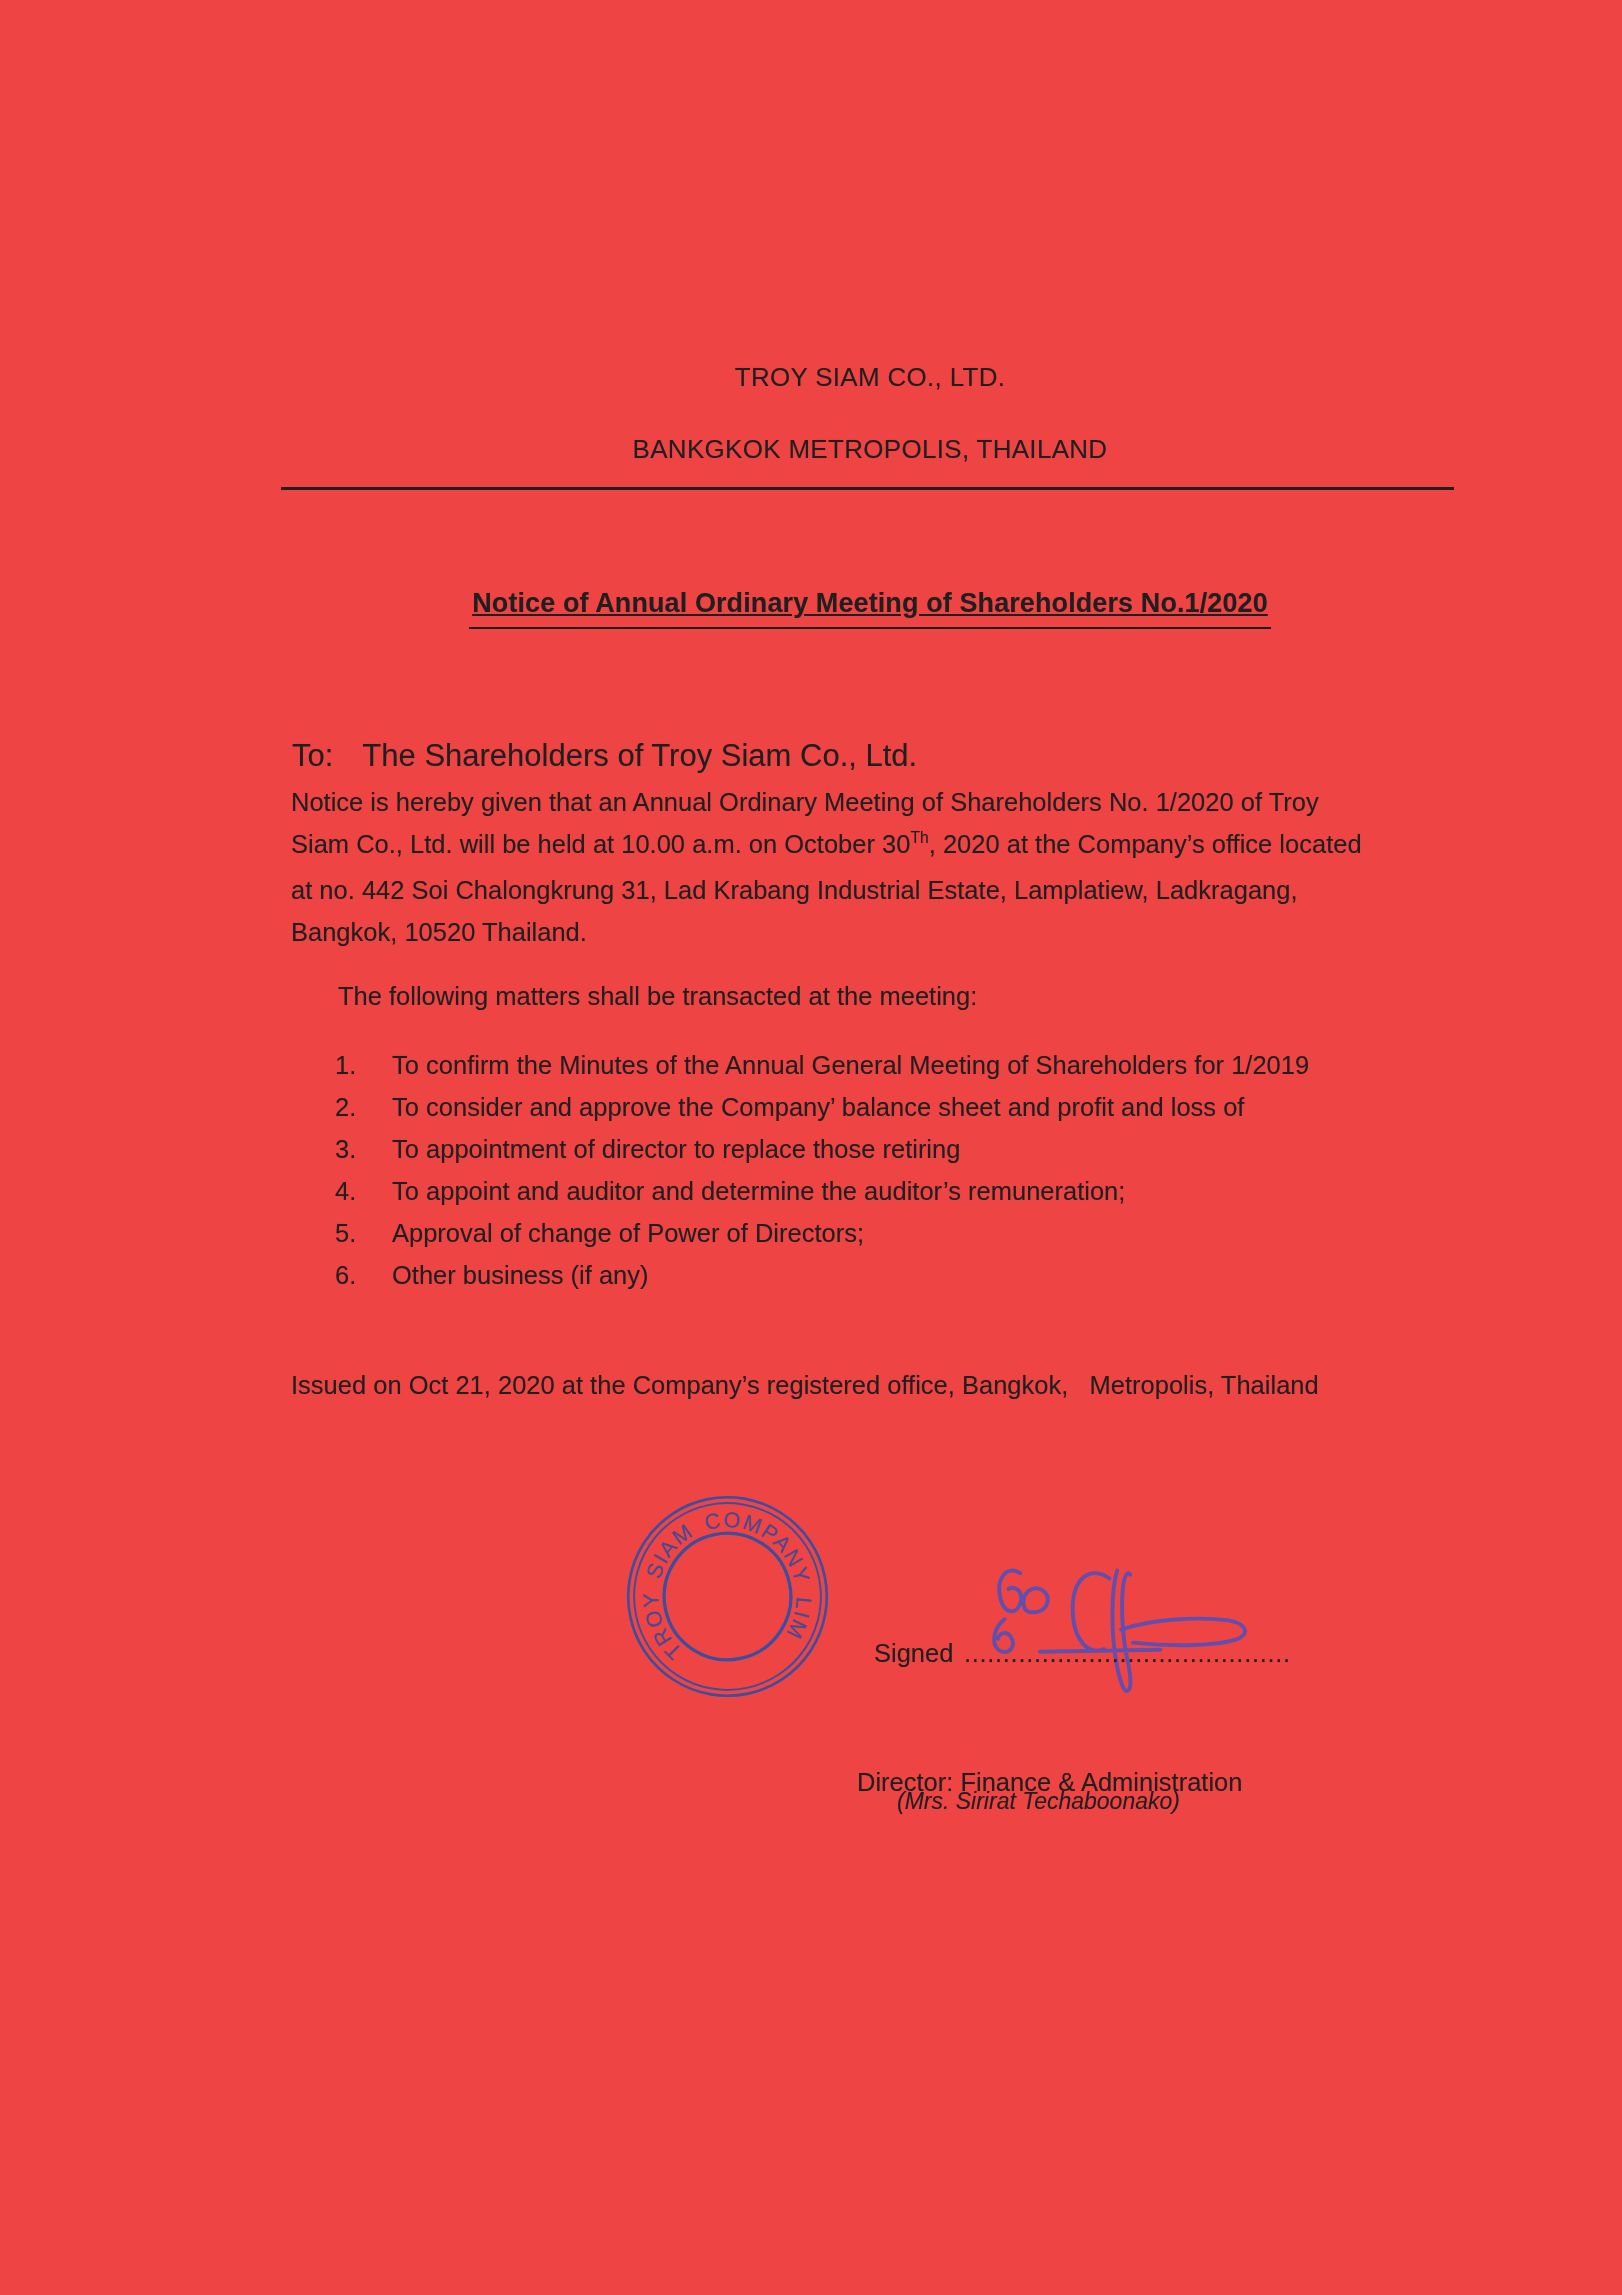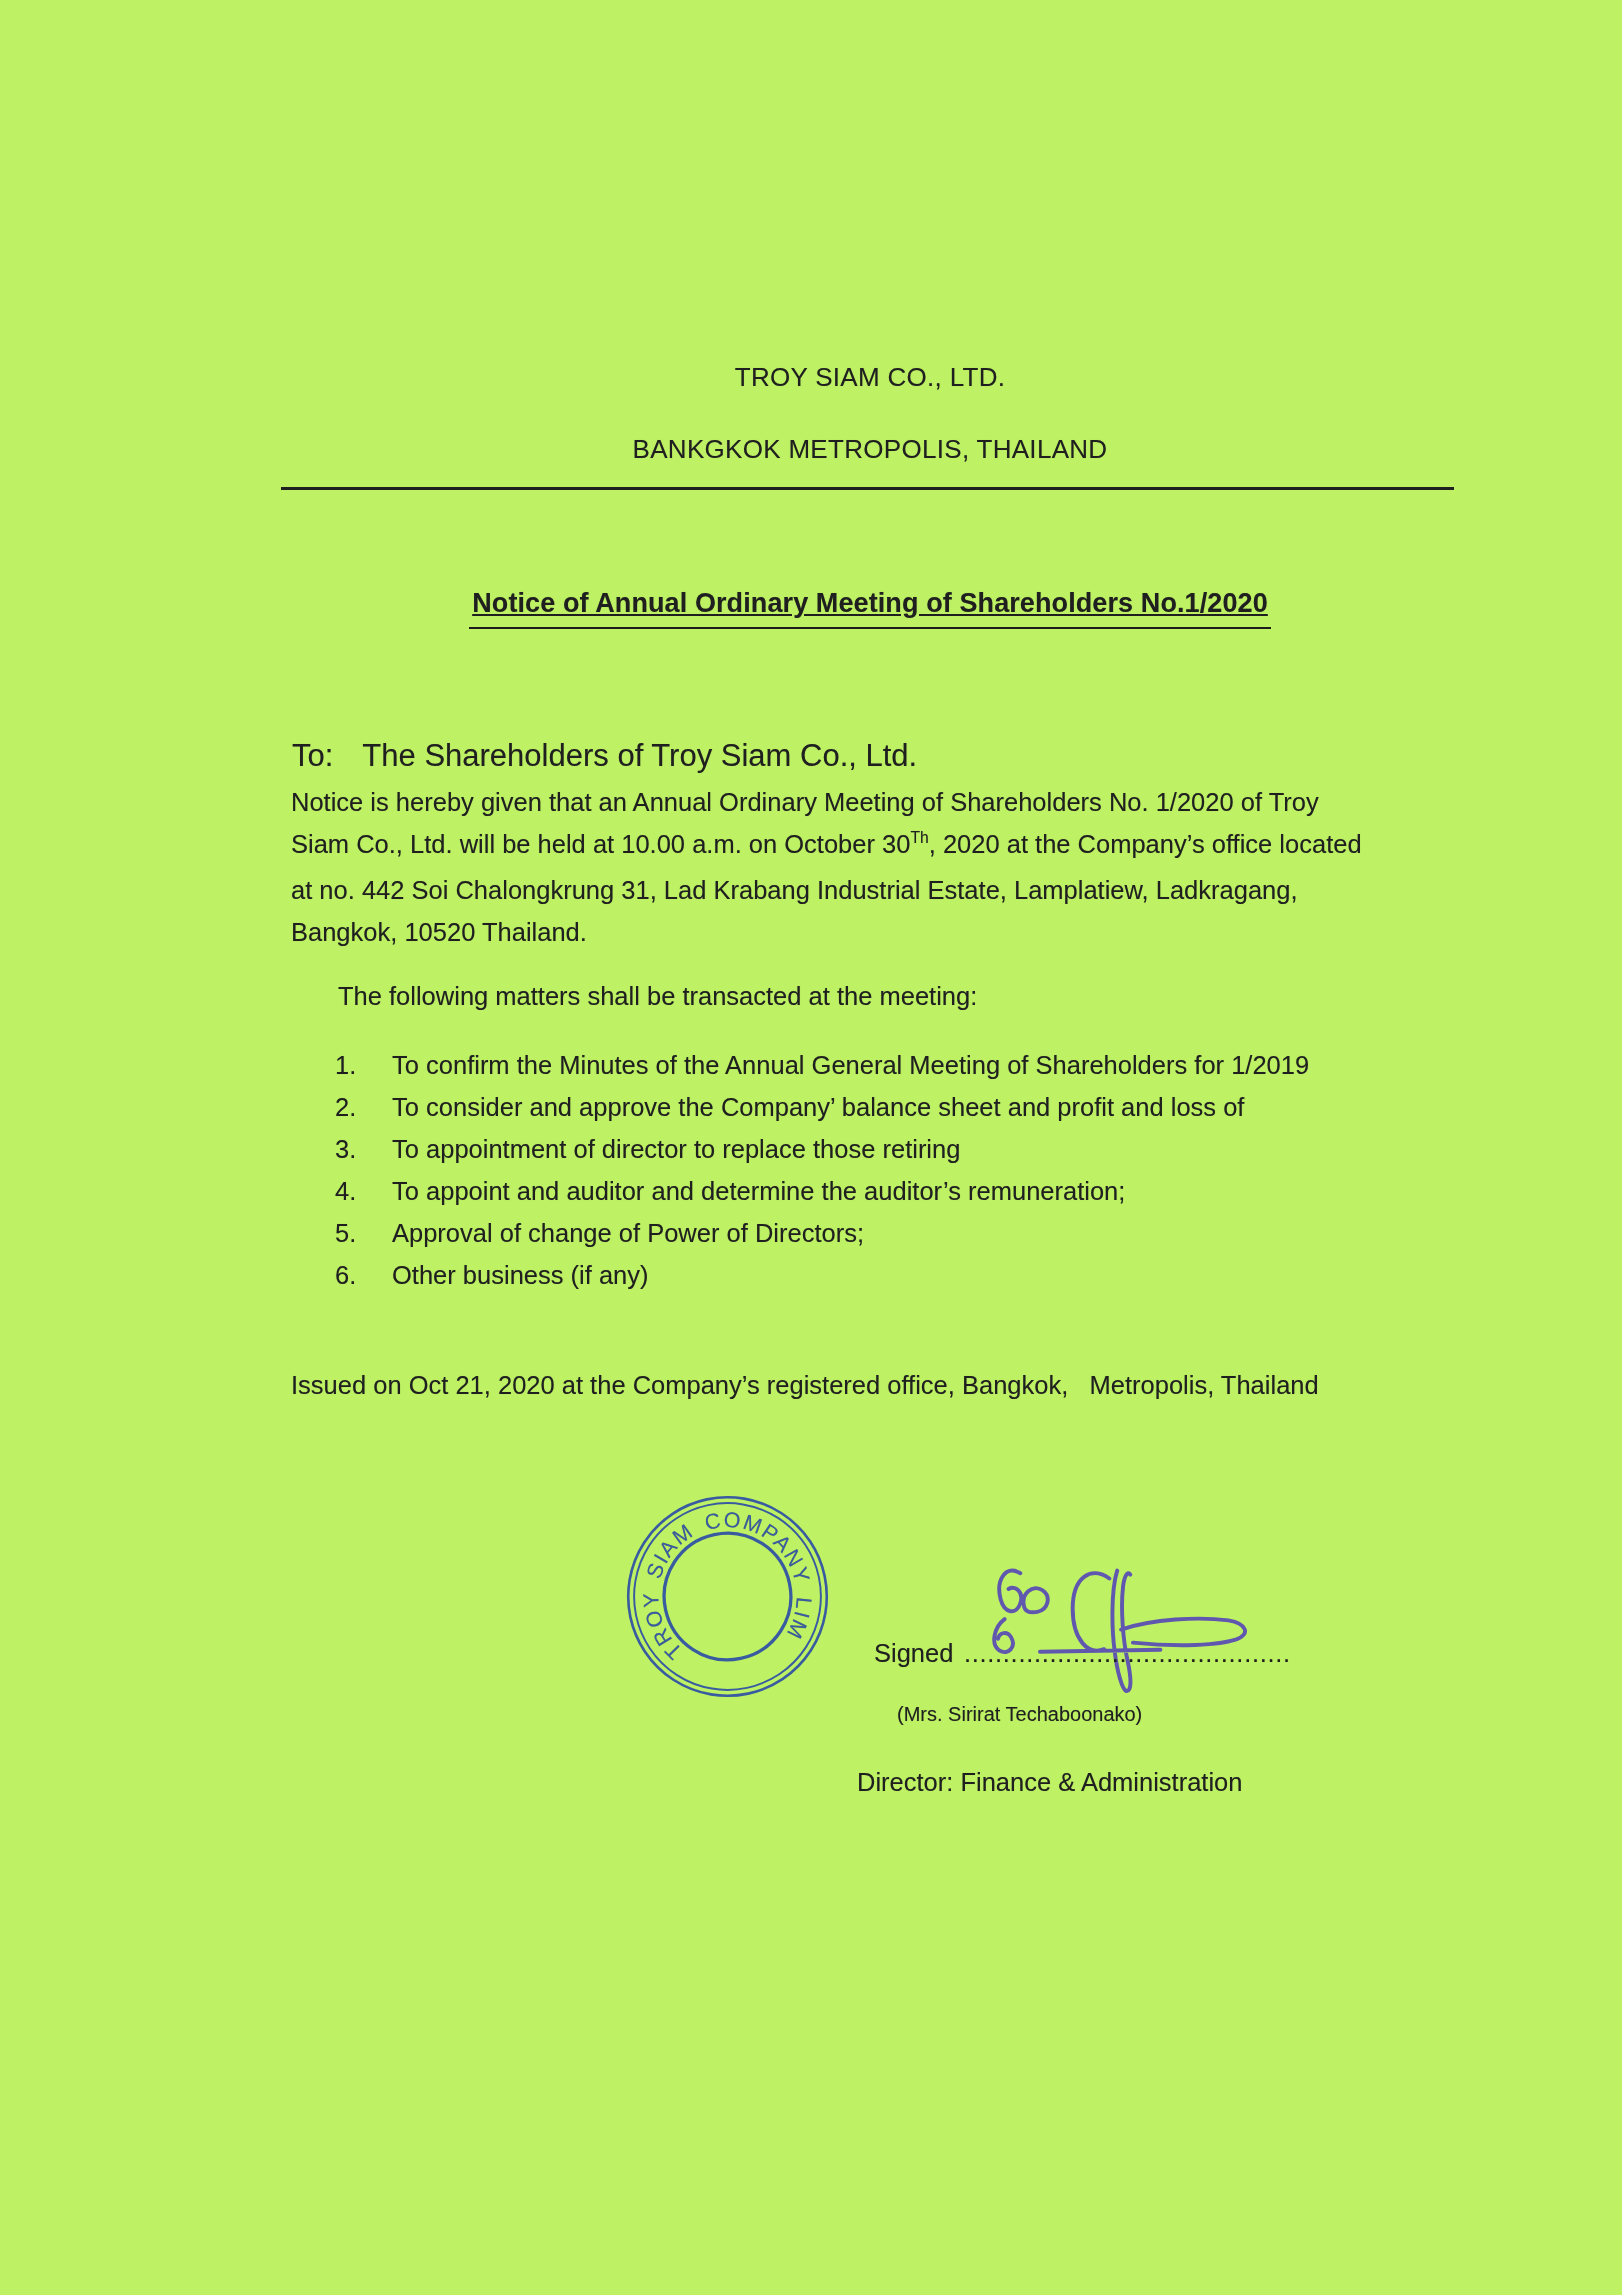--- a/index.html
+++ b/index.html
@@ -1,20 +1,20 @@
 <!DOCTYPE html>
 <html style="font-size:10.5px"><head>
 <meta charset="utf-8">
 <style>
   html,body{margin:0;padding:0;background:#ffffff;}
   .page{
     position:relative;
     width:1623px;
     height:2295px;
-    background:#bef264;
+    background:#ef4444;
     font-family:"Liberation Sans",sans-serif;
     color:#1f1f1f;
     overflow:hidden;
     text-shadow:0 0 0.7px rgba(40,40,40,.35);
   }
   .abs{position:absolute;}
   .centered{left:291px;width:1158px;text-align:center;}
   .company-name{top:356px;font-size:26px;line-height:42px;letter-spacing:0.3px;}
   .company-location{top:428px;font-size:26px;line-height:42px;letter-spacing:0.3px;}
   .rule{left:281px;top:487px;width:1173px;height:2.6px;background:#202020;}
@@ -35,21 +35,21 @@
   .agenda-intro{left:338px;top:975px;font-size:25.5px;line-height:42px;}
   .agenda-list{left:335px;top:1044px;font-size:25.5px;line-height:42px;}
   .agenda-item{display:flex;}
   .agenda-num{flex:0 0 57px;width:57px;}
   .issued{left:291px;top:1364px;font-size:25.5px;line-height:42px;white-space:pre-wrap;}
   .seal{left:623px;top:1492px;width:209px;height:209px;opacity:.92;}
   .seal text{font-family:"Liberation Sans",sans-serif;font-weight:500;}
   .signature-svg{left:981px;top:1551px;width:275px;height:144px;opacity:.95;}
   .signed-row{left:874px;top:1632px;font-size:25.5px;line-height:42px;}
   .dots{margin-left:10.5px;letter-spacing:0.7px;}
-  .sig-name{left:897px;top:1693px;font-size:20px;line-height:42px;}
+  .sig-name{left:897px;top:1780px;font-size:23px;line-height:42px;font-style:italic;}
   .sig-role{left:857px;top:1761px;font-size:25.5px;line-height:42px;}
 </style>
 </head>
 <body>
 
 <div class="page">
 
   <div class="abs centered company-name">TROY SIAM CO., LTD.</div>
 
   <div class="abs centered company-location">BANKGKOK METROPOLIS, THAILAND</div>

